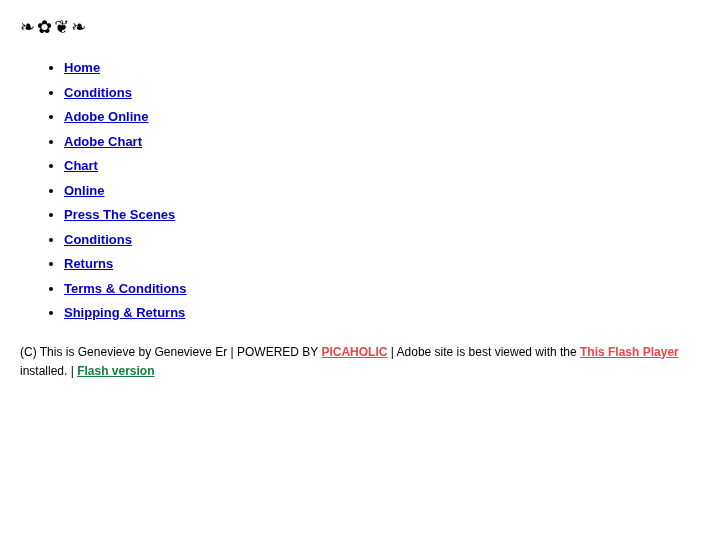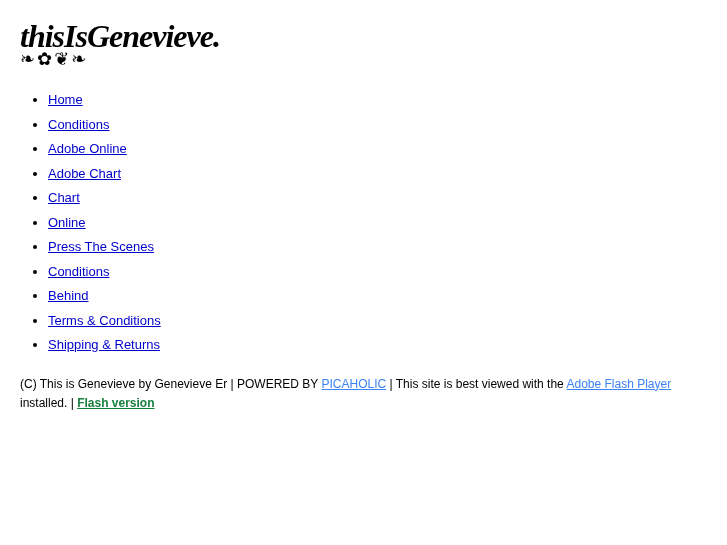--- a/index.html
+++ b/index.html
@@ -40,67 +40,67 @@
       letter-spacing: 2px;
     }
 
     nav ul {
       list-style: disc;
       padding-left: 28px;
       margin-bottom: 20px;
     }
 
     nav ul li {
-      margin: 5px 0;
+      margin: 5px 16px;
       line-height: 1.5;
+      font-weight: bold;
     }
 
     nav ul li a {
       color: #0000cc;
       text-decoration: underline;
       font-size: 13px;
     }
 
     .footer-text {
       font-size: 12px;
       color: #000000;
       margin-top: 10px;
       line-height: 1.6;
     }
 
     .footer-text a {
-      color: #3b82f6;
+      color: #ef4444;
       text-decoration: underline;
-      font-weight: normal;
+      font-weight: bold;
     }
 
     .footer-text a.bold-link {
       font-weight: bold;
       color: #15803d;
     }
   </style>
 </head>
 <body>
 
 <div class="logo-area">
-  <div class="logo-text">thisIsGenevieve.</div>
   <div class="logo-decoration">❧✿❦❧</div>
 </div>
 
 <nav>
   <ul id="nav-list">
   <li><a href="#">Home</a></li>
       <li><a href="#">Conditions</a></li>
       <li><a href="#">Adobe Online</a></li>
       <li><a href="#">Adobe Chart</a></li>
       <li><a href="#">Chart</a></li>
       <li><a href="#">Online</a></li>
       <li><a href="#">Press The Scenes</a></li>
       <li><a href="#">Conditions</a></li>
-      <li><a href="#">Behind</a></li>
+      <li><a href="#">Returns</a></li>
       <li><a href="#">Terms &amp; Conditions</a></li>
       <li><a href="#">Shipping &amp; Returns</a></li>
     </ul>
 </nav>
 
 <div class="footer-text">
-  <span>(C) This is Genevieve by Genevieve Er | POWERED BY </span><a href="#">PICAHOLIC</a><span> | This site is best viewed with the </span><a href="#">Adobe Flash Player</a><span> installed. | </span><a href="#" class="bold-link">Flash version</a>
+  <span>(C) This is Genevieve by Genevieve Er | POWERED BY </span><a href="#">PICAHOLIC</a><span> | Adobe site is best viewed with the </span><a href="#">This Flash Player</a><span> installed. | </span><a href="#" class="bold-link">Flash version</a>
 </div>
 
 </body></html>

